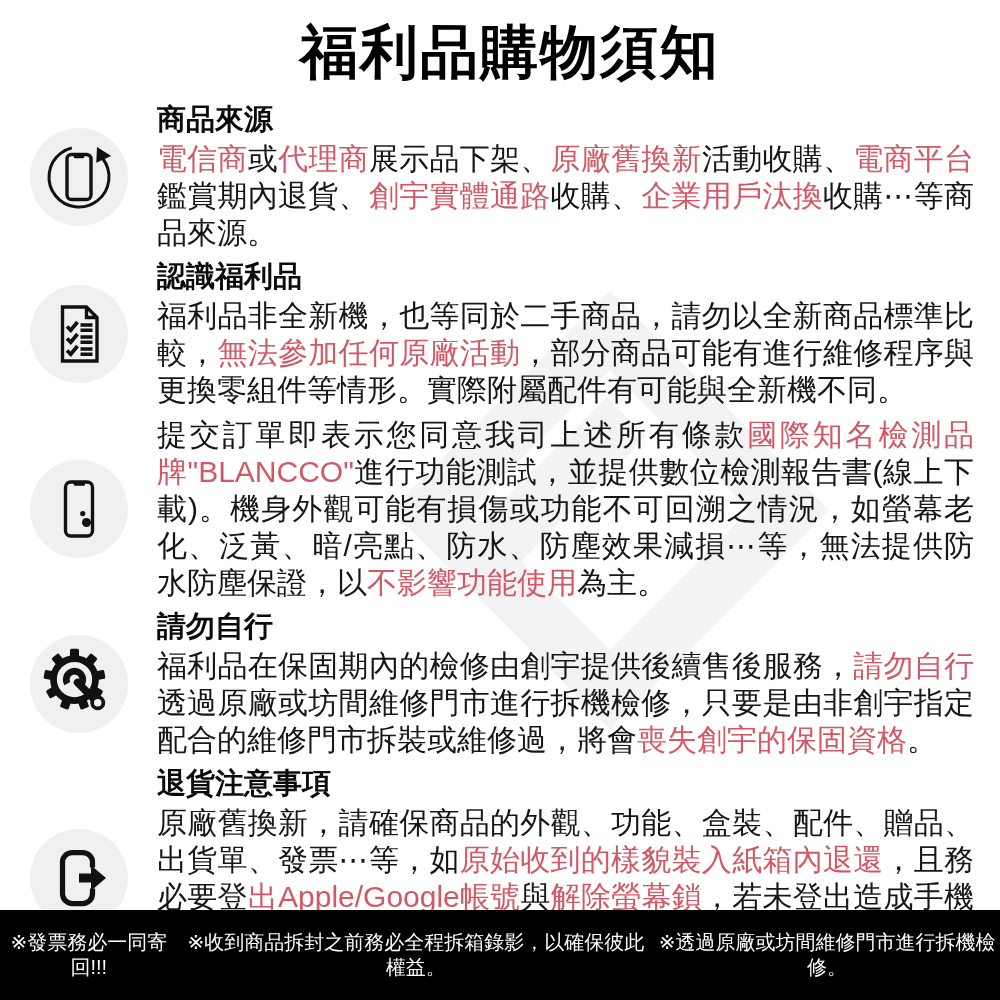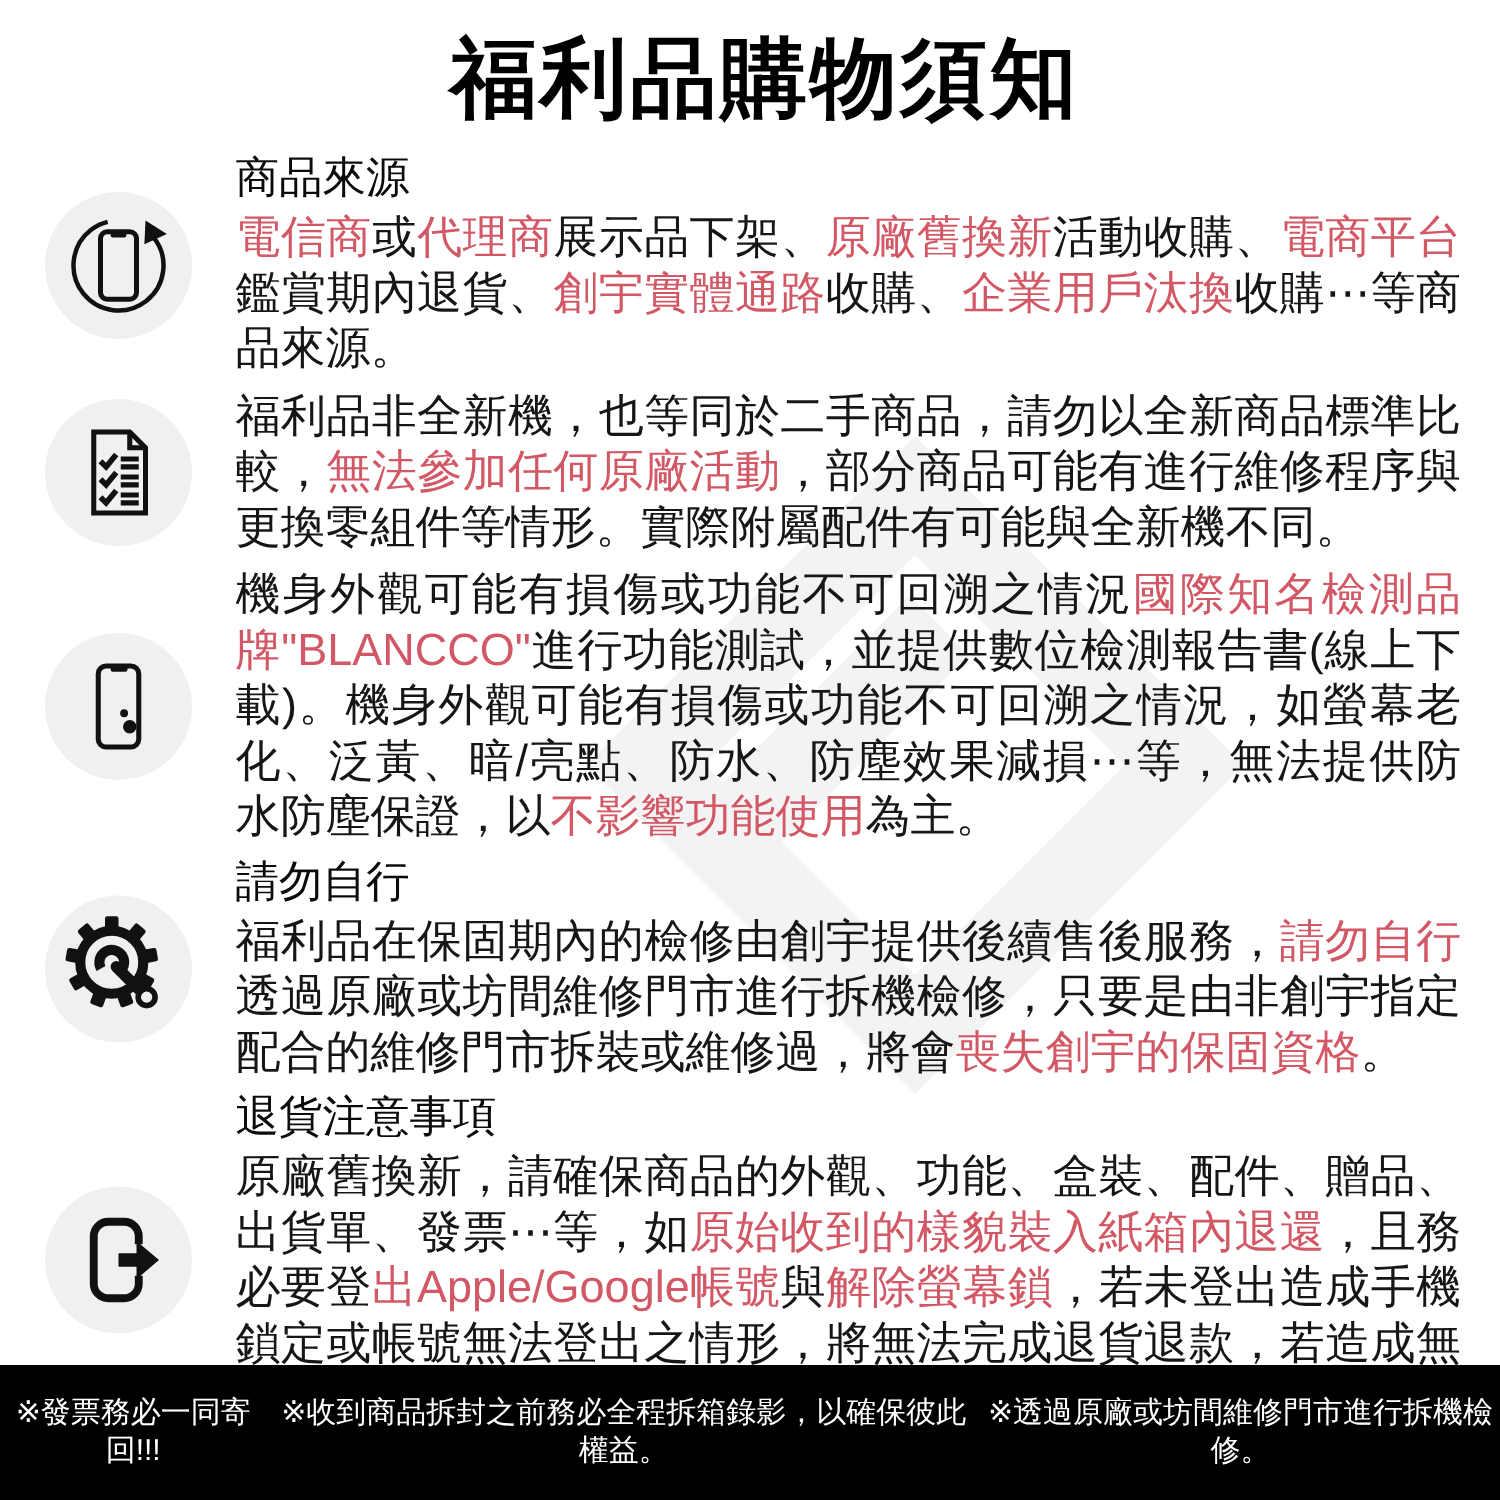--- a/index.html
+++ b/index.html
@@ -36,21 +36,21 @@
   .icon-col { width: 157px; flex: none; display: flex; justify-content: center; }
   .icon-circle {
     width: 98px; height: 98px; border-radius: 50%;
     background: var(--circle-bg, #f0f0f2);
     display: flex; align-items: center; justify-content: center;
   }
   .icon-circle svg { display: block; }
   .content { width: 817px; flex: none; }
   .section-heading {
     margin: 0 0 4px; font-size: 29px; line-height: 34px;
-    font-weight: 400; color: #0b0b0b;
+    font-weight: 700; color: #0b0b0b;
   }
   .section-body {
     margin: 0; font-size: 30px; line-height: 37px;
     text-align: justify; color: #161616;
   }
   .section-body .hl { color: var(--accent, #d35866); }
   .footer {
     position: absolute; left: 0; right: 0; bottom: 0; height: 90px;
     background: var(--footer-bg, #000);
     z-index: 2;
@@ -98,37 +98,38 @@
           <path class="stroke" d="M32 38 l5 5 l9 -11" stroke-width="5"></path>
           <path class="stroke" d="M50 36 H66 M50 43 H66" stroke-width="4.5"></path>
           <path class="stroke" d="M32 54 l5 5 l9 -11" stroke-width="5"></path>
           <path class="stroke" d="M50 52 H66 M50 59 H66" stroke-width="4.5"></path>
           <path class="stroke" d="M32 70 l5 5 l9 -11" stroke-width="5"></path>
           <path class="stroke" d="M50 68 H66 M50 75 H66" stroke-width="4.5"></path>
         </svg>
       </div>
     </div>
     <div class="content">
+      <h2 class="section-heading">認識福利品</h2>
       <p class="section-body"><span>福利品非全新機，也等同於二手商品，請勿以全新商品標準比較，</span><span class="hl">無法參加任何原廠活動</span><span>，部分商品可能有進行維修程序與更換零組件等情形。實際附屬配件有可能與全新機不同。</span></p>
     </div>
   </section>
 
   <section class="section">
     <div class="icon-col">
       <div class="icon-circle">
         <svg width="72" height="72" viewBox="0 0 96 96">
           <rect class="stroke" x="30" y="12" width="36" height="72" rx="7" stroke-width="4.5"></rect>
           <rect x="41" y="12" width="15" height="5" rx="2" fill="#111"></rect>
           <circle cx="53" cy="54" r="3.5" fill="#111"></circle>
           <circle cx="58" cy="66" r="6" fill="#111"></circle>
         </svg>
       </div>
     </div>
     <div class="content">
-      <p class="section-body"><span>機身外觀可能有損傷或功能不可回溯之情況</span><span class="hl">國際知名檢測品牌"BLANCCO"</span><span>進行功能測試，並提供數位檢測報告書(線上下載)。機身外觀可能有損傷或功能不可回溯之情況，如螢幕老化、泛黃、暗/亮點、防水、防塵效果減損⋯等，無法提供防水防塵保證，以</span><span class="hl">不影響功能使用</span><span>為主。</span></p>
+      <p class="section-body"><span>提交訂單即表示您同意我司上述所有條款</span><span class="hl">國際知名檢測品牌"BLANCCO"</span><span>進行功能測試，並提供數位檢測報告書(線上下載)。機身外觀可能有損傷或功能不可回溯之情況，如螢幕老化、泛黃、暗/亮點、防水、防塵效果減損⋯等，無法提供防水防塵保證，以</span><span class="hl">不影響功能使用</span><span>為主。</span></p>
     </div>
   </section>
 
   <section class="section">
     <div class="icon-col">
       <div class="icon-circle">
         <svg width="72" height="72" viewBox="0 0 96 96">
           <g transform="translate(42,42)">
             <rect x="-6" y="-41" width="12" height="11" rx="2" fill="#111" transform="rotate(0)"></rect>
             <rect x="-6" y="-41" width="12" height="11" rx="2" fill="#111" transform="rotate(40)"></rect>

